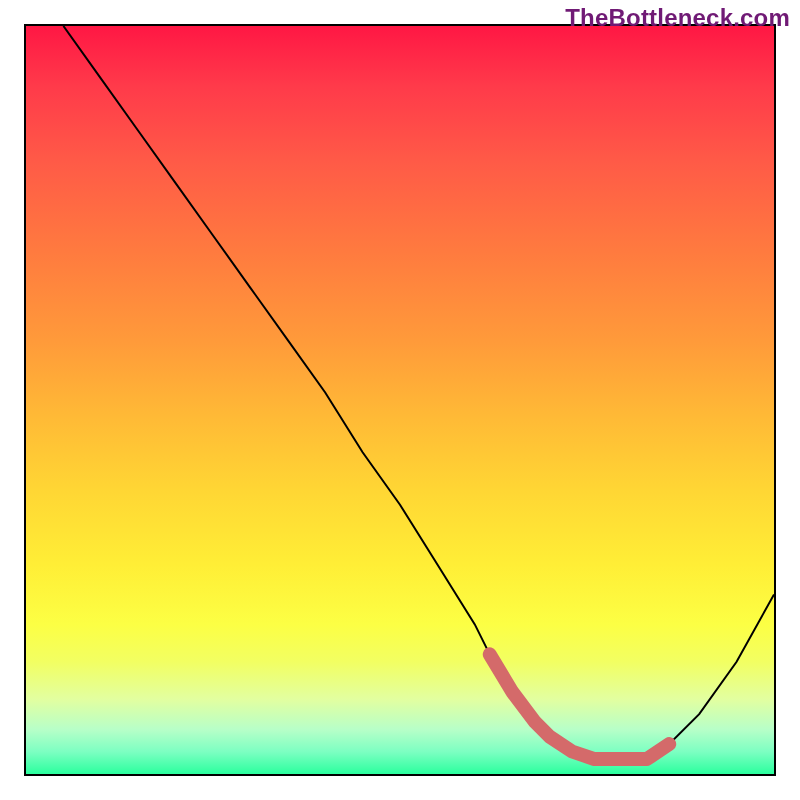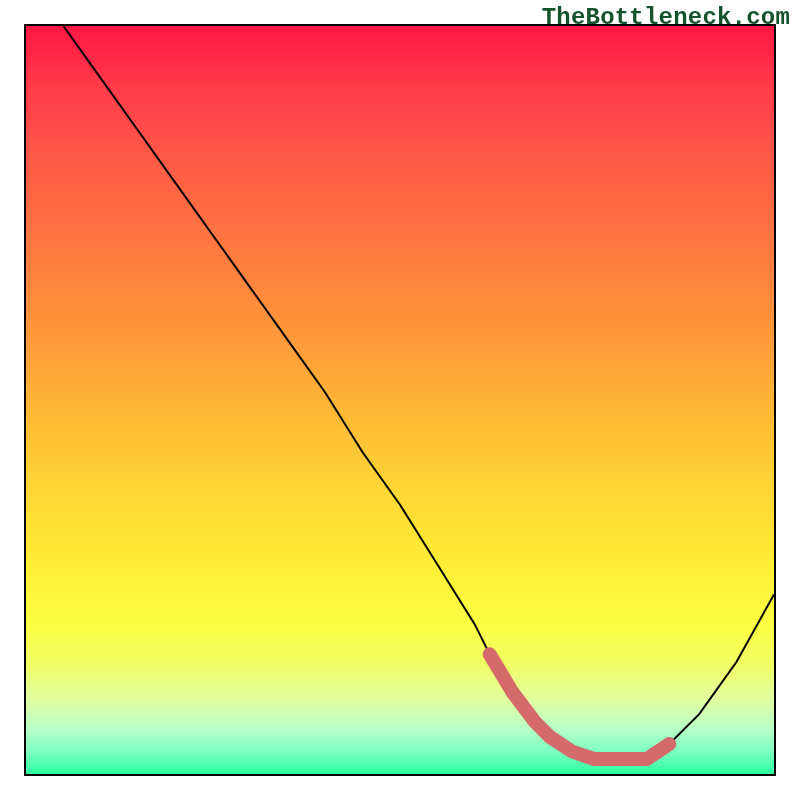--- a/index.html
+++ b/index.html
@@ -7,24 +7,24 @@
   .chart-container {
     position: relative;
     width: 800px;
     height: 800px;
     background: #ffffff;
   }
   .watermark {
     position: absolute;
     top: 4px;
     right: 10px;
-    font-family: Liberation Mono, monospace;
+    font-family: Liberation Sans, sans-serif;
     font-size: 24px;
     font-weight: bold;
-    color: #14532d;
+    color: #701a75;
     letter-spacing: 0.2px;
     z-index: 10;
   }
   .plot-area {
     position: absolute;
     left: 24px;
     top: 24px;
     width: 752px;
     height: 752px;
     border: 2px solid #000;

